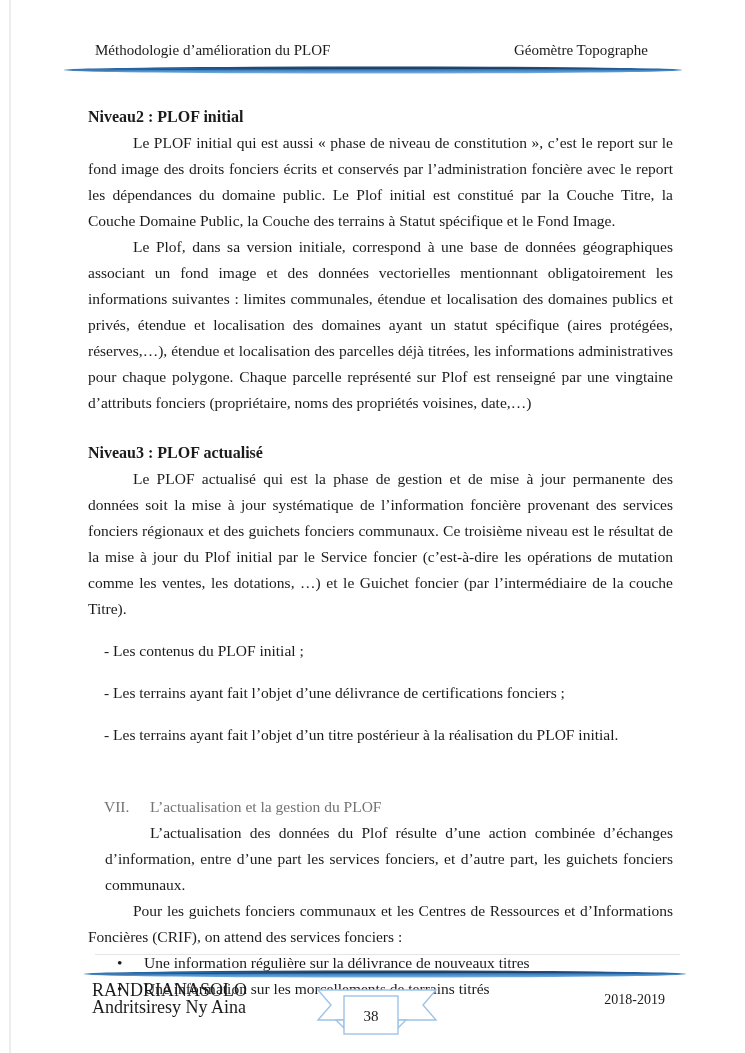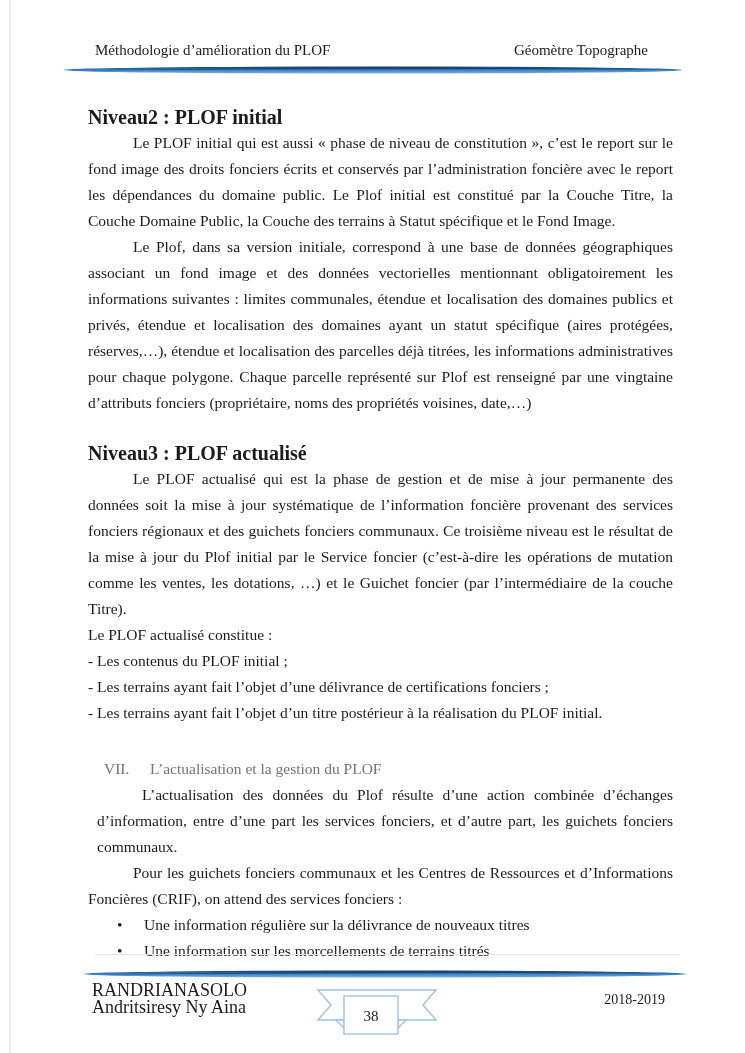--- a/index.html
+++ b/index.html
@@ -54,42 +54,42 @@
   .body-content {
     position: absolute;
     left: 88px; top: 104px;
     width: 585px;
     font-size: 15.5px;
     line-height: 26px;
   }
   .doc-heading {
     font-weight: bold;
     margin: 0;
-    font-size: 20px;
+    font-size: 16px;
   }
   .para {
     margin: 0;
     text-align: justify;
     text-indent: 45px;
   }
   .para.no-indent { text-indent: 0; }
-  .dash-line { margin: 0; text-align: justify; }
+  .dash-line { margin: 16px; text-align: justify; }
   .gap-24 { height: 24px; }
   .gap-30 { height: 30px; }
   .section7-heading {
     color: #737373;
     padding-left: 16px;
     margin: 0;
     font-size: 15.5px;
   }
   .section7-heading .sec-num {
     display: inline-block;
     width: 46px;
   }
-  .section7-block .para { margin-left: 9px; }
+  .section7-block .para { margin-left: 17px; }
   .section7-block .para.flush { margin-left: 0; }
   .bullet-row {
     display: flex;
     margin-left: 29px;
   }
   .bullet-glyph {
     width: 27px;
     flex: 0 0 27px;
   }
 
@@ -142,21 +142,20 @@
 
   <div class="body-content">
     <p class="doc-heading">Niveau2 : PLOF initial</p>
     <p class="para">Le PLOF initial qui est aussi « phase de niveau de constitution », c’est le report sur le fond image des droits fonciers écrits et conservés par l’administration foncière avec le report les dépendances du domaine public.  Le Plof initial est constitué par la Couche Titre, la Couche Domaine Public, la Couche des terrains à Statut spécifique et le Fond Image.</p>
     <p class="para">Le Plof, dans sa version initiale, correspond à une base de données géographiques associant un fond image et des données vectorielles mentionnant obligatoirement les informations suivantes : limites communales, étendue et localisation des domaines publics et privés, étendue et localisation des domaines ayant un statut spécifique (aires protégées, réserves,…), étendue et localisation des parcelles déjà titrées, les informations administratives pour chaque polygone.  Chaque parcelle représenté sur Plof est renseigné par une vingtaine d’attributs fonciers (propriétaire, noms des propriétés voisines, date,…)</p>
 
     <div class="gap-24"></div>
 
     <p class="doc-heading">Niveau3 : PLOF actualisé</p>
     <p class="para">Le PLOF actualisé qui est la phase de gestion et de mise à jour permanente des données soit la mise à jour systématique de l’information foncière provenant des services fonciers régionaux et des guichets fonciers communaux. Ce troisième niveau est le résultat de la mise à jour du Plof initial par le Service foncier (c’est-à-dire les opérations de mutation comme les ventes, les dotations, …) et le Guichet foncier (par l’intermédiaire de la couche Titre).</p>
-    <p class="para no-indent">Le PLOF actualisé constitue :</p>
     <p class="dash-line">- Les contenus du PLOF initial ;</p>
     <p class="dash-line">- Les terrains ayant fait l’objet d’une délivrance de certifications fonciers ;</p>
     <p class="dash-line">- Les terrains ayant fait l’objet d’un titre postérieur à la réalisation du PLOF initial.</p>
 
     <div class="gap-30"></div>
 
     <div class="section7-block">
       <p class="section7-heading"><span class="sec-num">VII.</span><span>L’actualisation et la gestion du PLOF</span></p>
       <p class="para">L’actualisation des données du Plof résulte d’une action combinée d’échanges d’information, entre d’une part les services fonciers, et d’autre part, les guichets fonciers communaux.</p>
       <p class="para flush">Pour les guichets fonciers communaux et les Centres de Ressources et d’Informations Foncières (CRIF), on attend des services fonciers :</p>

